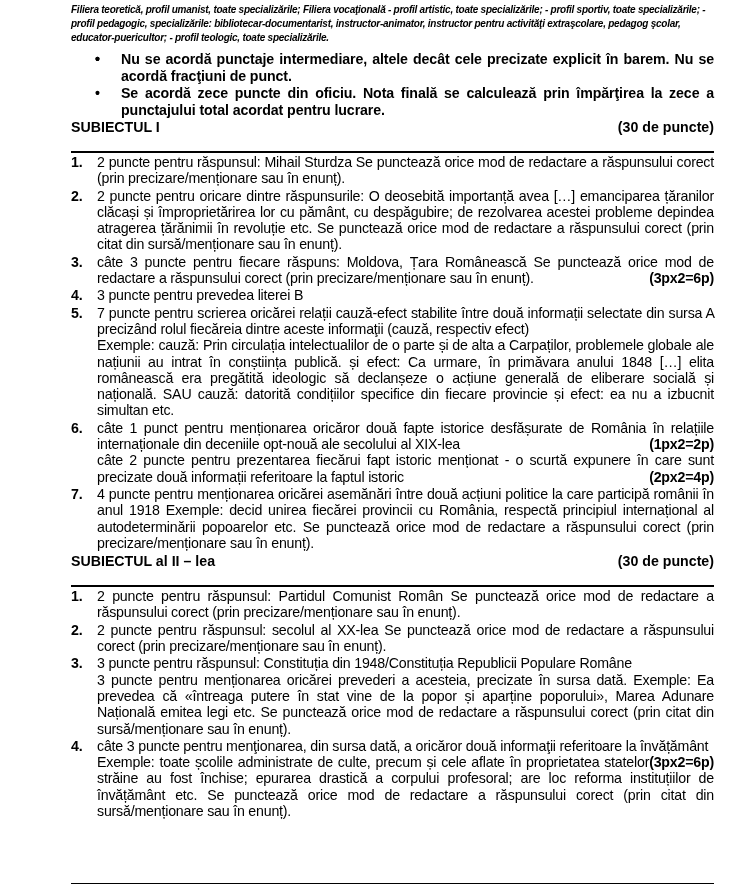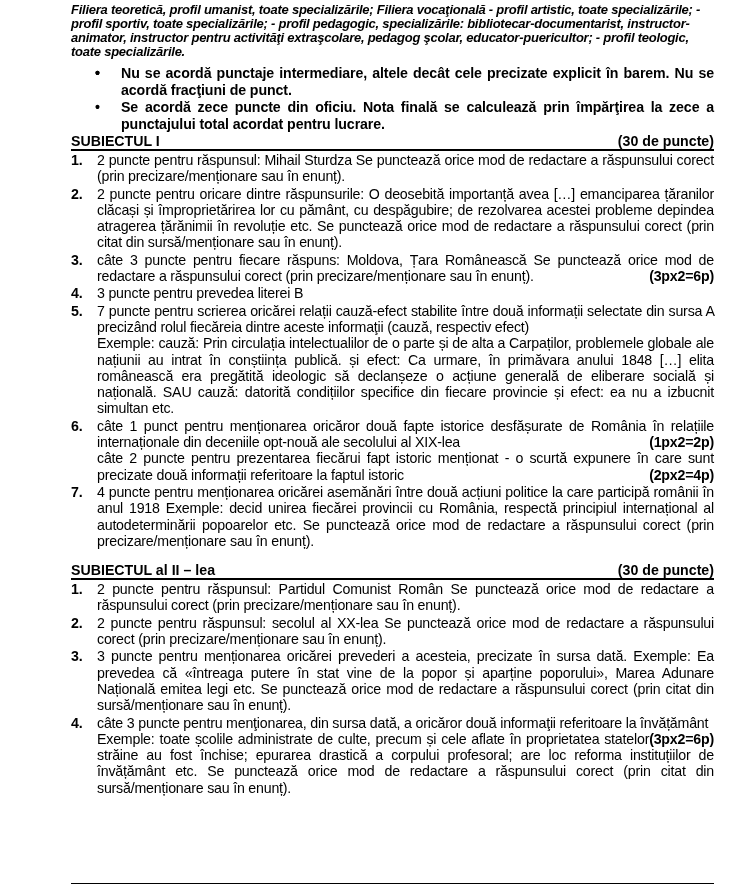--- a/index.html
+++ b/index.html
@@ -1,28 +1,28 @@
 <!DOCTYPE html>
 <html><head>
 <meta charset="utf-8">
 <style>
   html, body { margin: 0; padding: 0; background: #ffffff; }
   body { width: 747px; height: 890px; overflow: hidden; position: relative;
          font-family: "Liberation Sans", sans-serif; color: #000; }
   .page { position: absolute; left: 71px; top: 3px; width: 643px; }
-  .header-note { font-style: italic; font-weight: bold; font-size: 13px; line-height: 14px;
+  .header-note { font-style: italic; font-weight: bold; font-size: 10px; line-height: 14px;
                  letter-spacing: -0.25px; margin: 0 0 6px 0; }
   .rules { list-style: none; margin: 0; padding: 0; }
   .rule { position: relative; padding-left: 50px; font-weight: bold; font-size: 14.2px;
           line-height: 16.5px; text-align: justify; letter-spacing: -0.1px; margin-bottom: 1px; }
   .rule .bullet { position: absolute; left: 24px; top: 0; }
   .section-head { display: flex; justify-content: space-between; font-weight: bold;
                   font-size: 14.2px; line-height: 16px; border-bottom: 2px solid #000;
-                  padding-bottom: 0; margin: 0 0 1px 0; }
-  .section-head.second { margin-top: 13px; }
+                  padding-bottom: 16px; margin: 0 0 1px 0; }
+  .section-head.second { margin-top: 2px; }
   .items { list-style: none; margin: 0; padding: 0; }
   .item { position: relative; padding-left: 26px; font-size: 14.2px; line-height: 16.3px;
           text-align: justify; letter-spacing: -0.2px; margin-bottom: 1px; }
   .item .num { position: absolute; left: 0; top: 0; font-weight: bold; }
   .para { display: block; text-align: justify; }
   .b { font-weight: normal; }
   .i { }
   .score { float: right; font-weight: bold; }
   .bottom-rule { position: absolute; left: 71px; top: 883px; width: 643px; height: 0;
                  border-top: 1.5px solid #000; }
@@ -92,20 +92,21 @@
       <li class="item">
         <span class="num">1.</span>
         <span class="para"><span class="b">2 puncte</span><span> pentru răspunsul: Partidul Comunist Român </span><span class="b">Se punctează orice mod de redactare a răspunsului corect (prin precizare/menționare sau în enunț).</span></span>
       </li>
       <li class="item">
         <span class="num">2.</span>
         <span class="para"><span class="b">2 puncte</span><span> pentru răspunsul: secolul al XX-lea </span><span class="b">Se punctează orice mod de redactare a răspunsului corect (prin precizare/menționare sau în enunț).</span></span>
       </li>
       <li class="item">
         <span class="num">3.</span>
+        <span class="para"><span class="b">3 puncte</span><span> pentru răspunsul: Constituția din 1948/Constituția Republicii Populare Române</span></span>
         <span class="para"><span class="b">3 puncte</span><span> pentru menționarea oricărei prevederi a acesteia, precizate în sursa dată. </span><span class="b">Exemple</span><span>: </span><span class="i">Ea prevedea că «întreaga putere în stat vine de la popor și aparține poporului»</span><span>, Marea Adunare Națională emitea legi </span><span class="b">etc. Se punctează orice mod de redactare a răspunsului corect (prin citat din sursă/menționare sau în enunț).</span></span>
       </li>
       <li class="item">
         <span class="num">4.</span>
         <span class="para"><span class="b">câte 3 puncte</span><span> pentru menţionarea, din sursa dată, a oricăror două informaţii referitoare la învățământ</span><span class="score">(3px2=6p)</span></span>
         <span class="para"><span class="b">Exemple</span><span>: </span><span class="i">toate școlile administrate de culte, precum și cele aflate în proprietatea statelor străine au fost închise; epurarea drastică a corpului profesoral</span><span>; are loc reforma instituțiilor de învățământ </span><span class="b">etc.  Se punctează orice mod de redactare a răspunsului corect (prin citat din sursă/menționare sau în enunț).</span></span>
       </li>
     </ol>
 </div>
 

